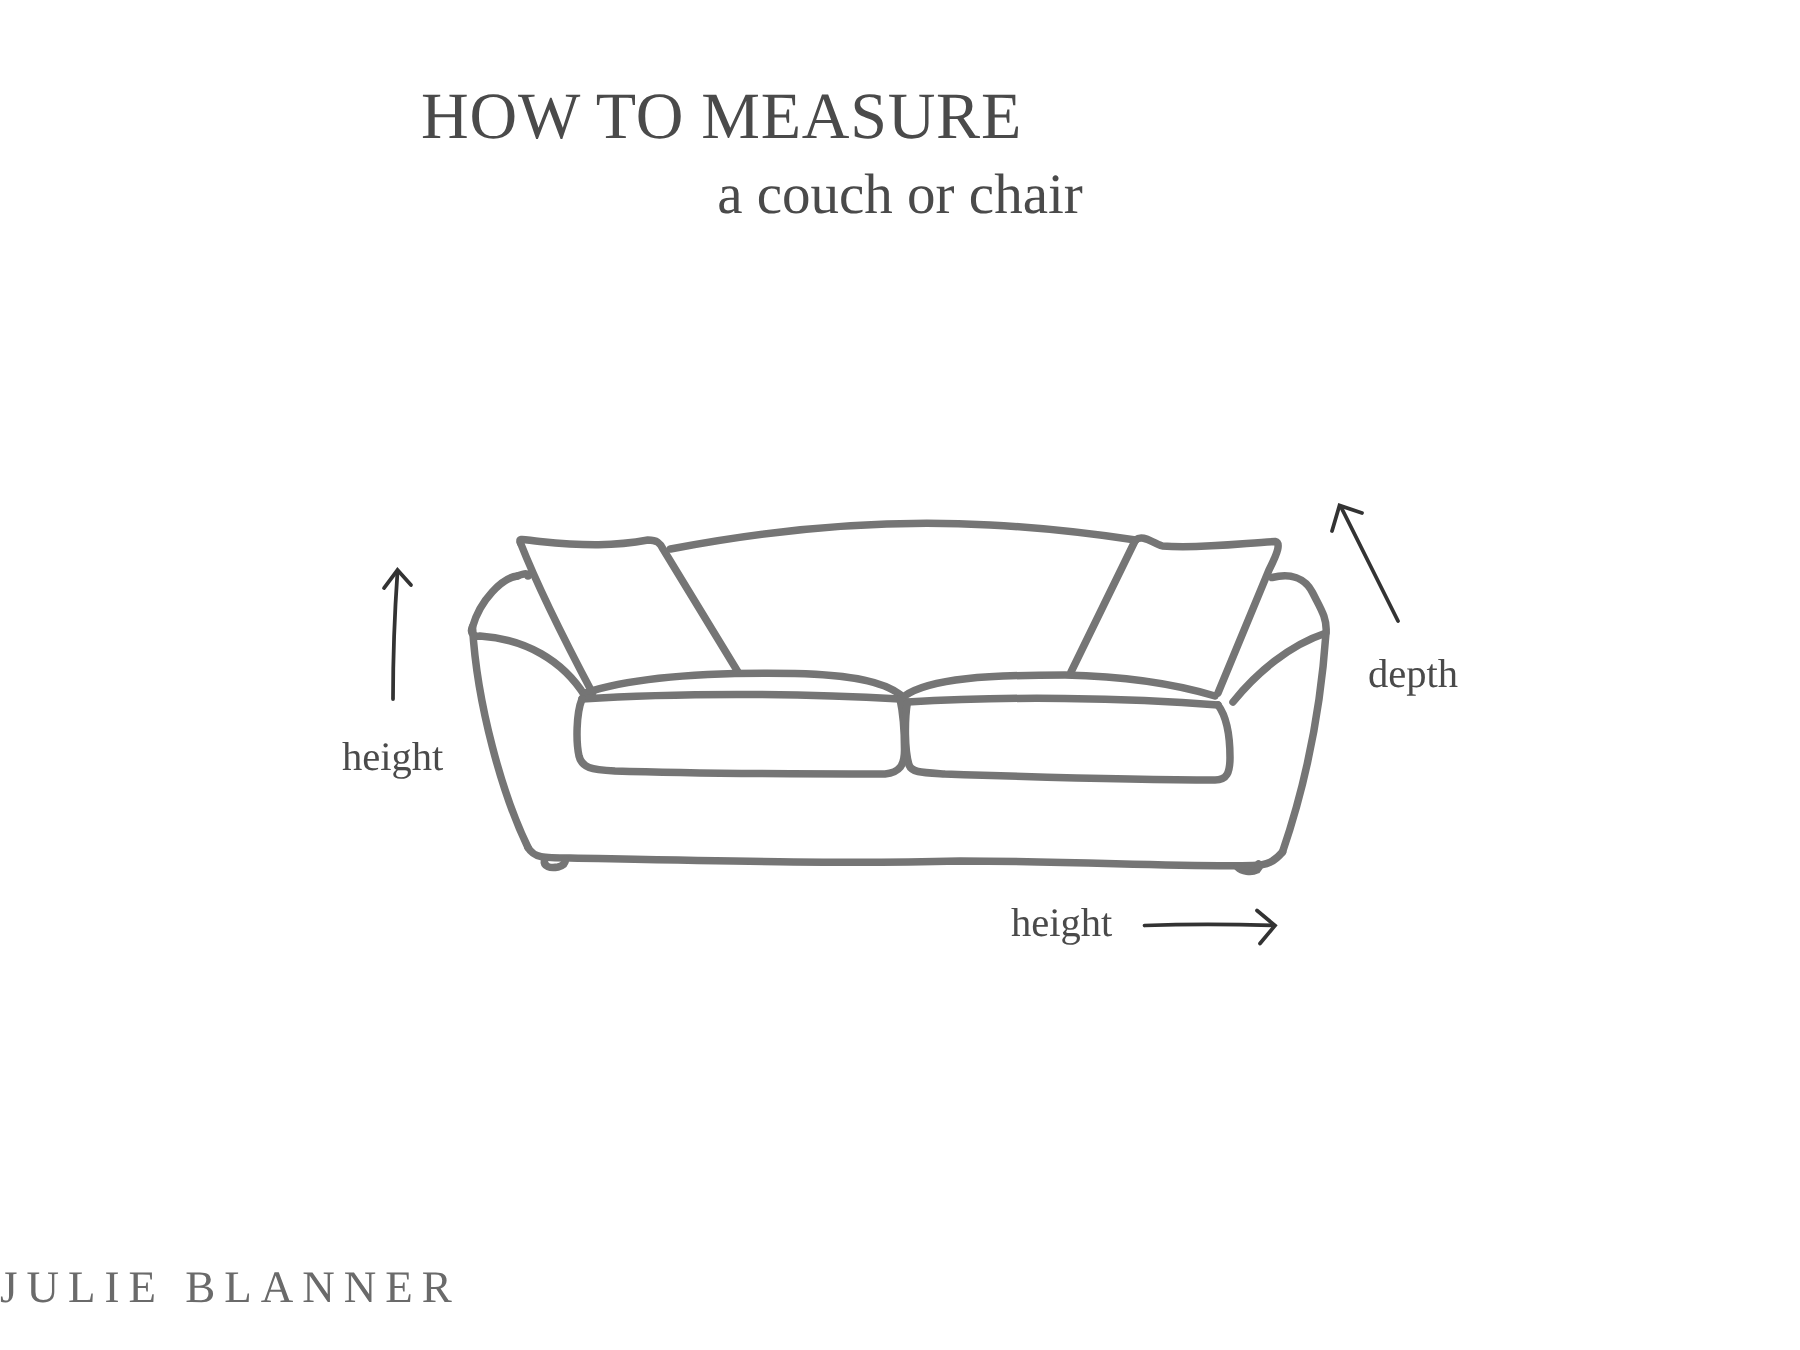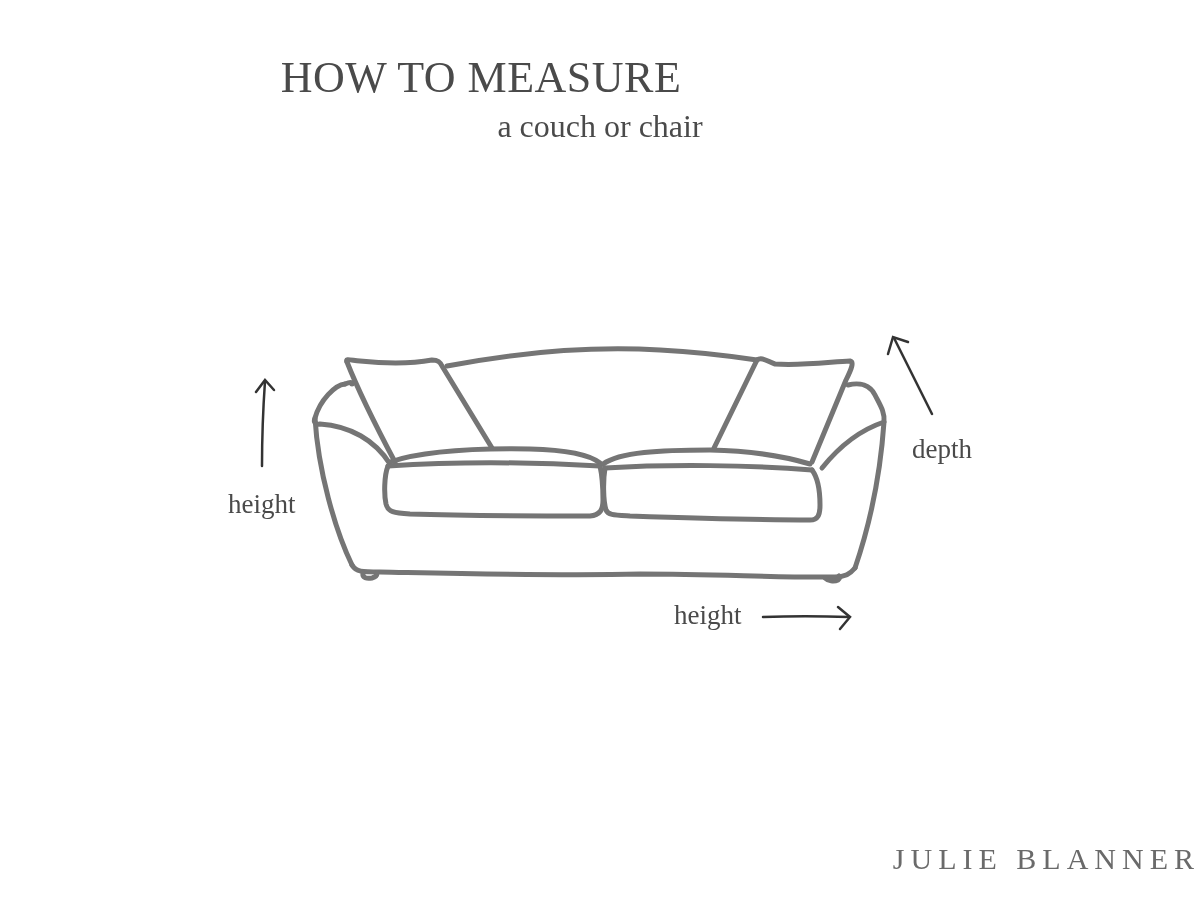--- a/index.html
+++ b/index.html
@@ -1,20 +1,20 @@
 <!DOCTYPE html>
 <html><head>
 <meta charset="utf-8">
 <style>
   html, body { margin: 0; padding: 0; background: #ffffff; }
   body { width: 1200px; height: 900px; position: relative; overflow: hidden; font-family: "DejaVu Serif", "Liberation Serif", serif; color: #4a4a4a; }
   .title { position: absolute; left: 0; width: 962px; top: 52px; text-align: center; font-family: "Liberation Serif", serif; font-size: 44px; letter-spacing: 0.5px; color: #4a4a4a; font-weight: normal; }
-  .subtitle { position: absolute; left: 0; width: 1200px; top: 108px; text-align: center; font-family: "Liberation Serif", serif; font-size: 32px; color: #4a4a4a; }
+  .subtitle { position: absolute; left: 0; width: 1200px; top: 108px; text-align: center; font-family: "Liberation Serif", serif; font-size: 38px; color: #4a4a4a; }
   .label { position: absolute; font-family: Liberation Serif, serif; font-size: 27px; color: #4a4a4a; }
-  .brand { position: absolute; left: 0; width: 1200px; top: 842px; text-align: right; font-family: "Liberation Serif", serif; font-size: 30px; letter-spacing: 6px; color: #6a6a6a; }
+  .brand { position: absolute; left: 0; width: 1200px; top: 842px; text-align: left; font-family: "Liberation Serif", serif; font-size: 30px; letter-spacing: 6px; color: #6a6a6a; }
   svg { position: absolute; left: 0; top: 0; }
 </style>
 </head>
 <body>
 
 <div class="title">HOW TO MEASURE</div>
 <div class="subtitle">a couch or chair</div>
 
 <svg width="1200" height="900" viewBox="0 0 1200 900">
   <g fill="none" stroke="#757575" stroke-width="5" stroke-linecap="round" stroke-linejoin="round">

